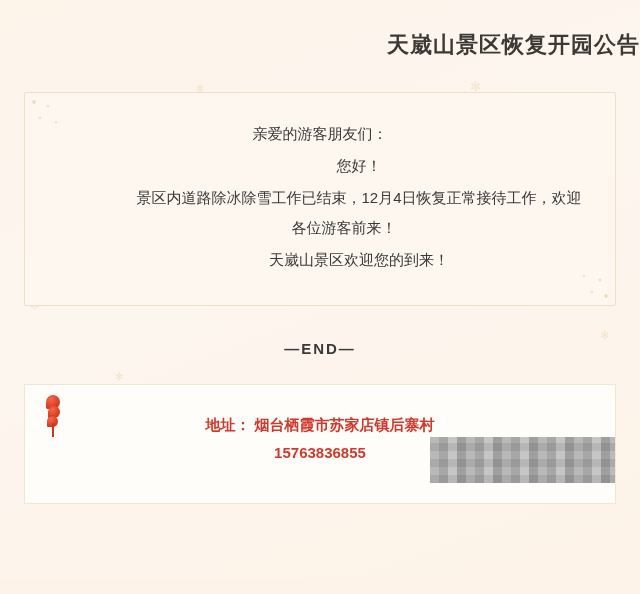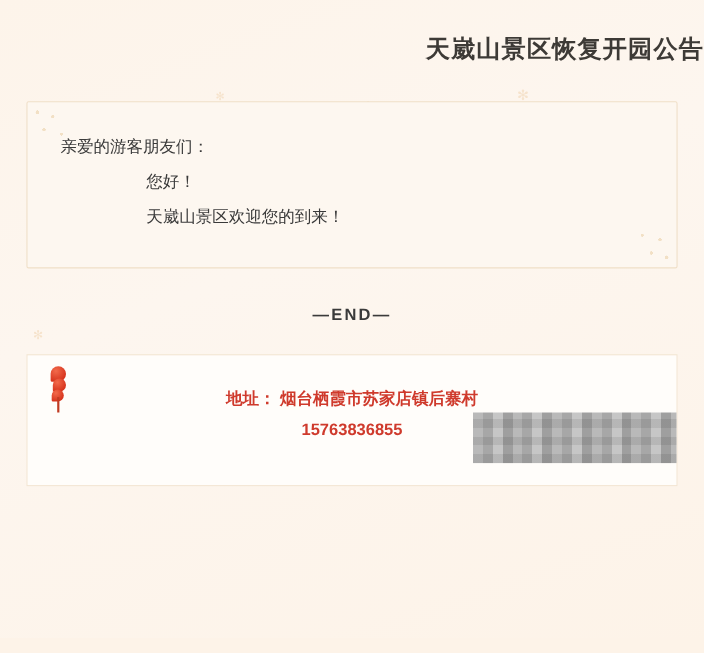--- a/index.html
+++ b/index.html
@@ -40,20 +40,21 @@
   }
 
   .card {
     position: relative;
     margin: 28px 24px 0 24px;
     background: #fdf7f0;
     border: 1px solid #f0dfc8;
     border-radius: 2px;
     padding: 26px 30px 28px 30px;
     box-sizing: border-box;
+    text-align: center;
   }
   .card::before,
   .card::after {
     content: "";
     position: absolute;
     width: 46px;
     height: 46px;
     pointer-events: none;
     background:
       radial-gradient(circle at 6px 6px, #f2e0c5 1.6px, transparent 1.8px),
@@ -166,20 +167,21 @@
   <span class="flake" style="left:600px; top:330px; font-size:11px;">✻</span>
   <span class="flake" style="left:115px; top:372px; font-size:10px;">✻</span>
   <span class="flake" style="left:520px; top:386px; font-size:10px;">✻</span>
 
   <div class="title">天崴山景区恢复开园公告</div>
 
   <div class="card">
     <div class="card-inner">
       <p class="para">亲爱的游客朋友们：</p>
       <p class="para indent">您好！</p>
+      <p class="para indent">景区内道路除冰除雪工作已结束，12月4日恢复正常接待工作，欢迎各位游客前来！</p>
       <p class="para indent">天崴山景区欢迎您的到来！</p>
     </div>
   </div>
 
   <div class="end-wrap">
     <span class="end-text">—END—</span>
   </div>
 
   <div class="footer">
     <div class="pin">

